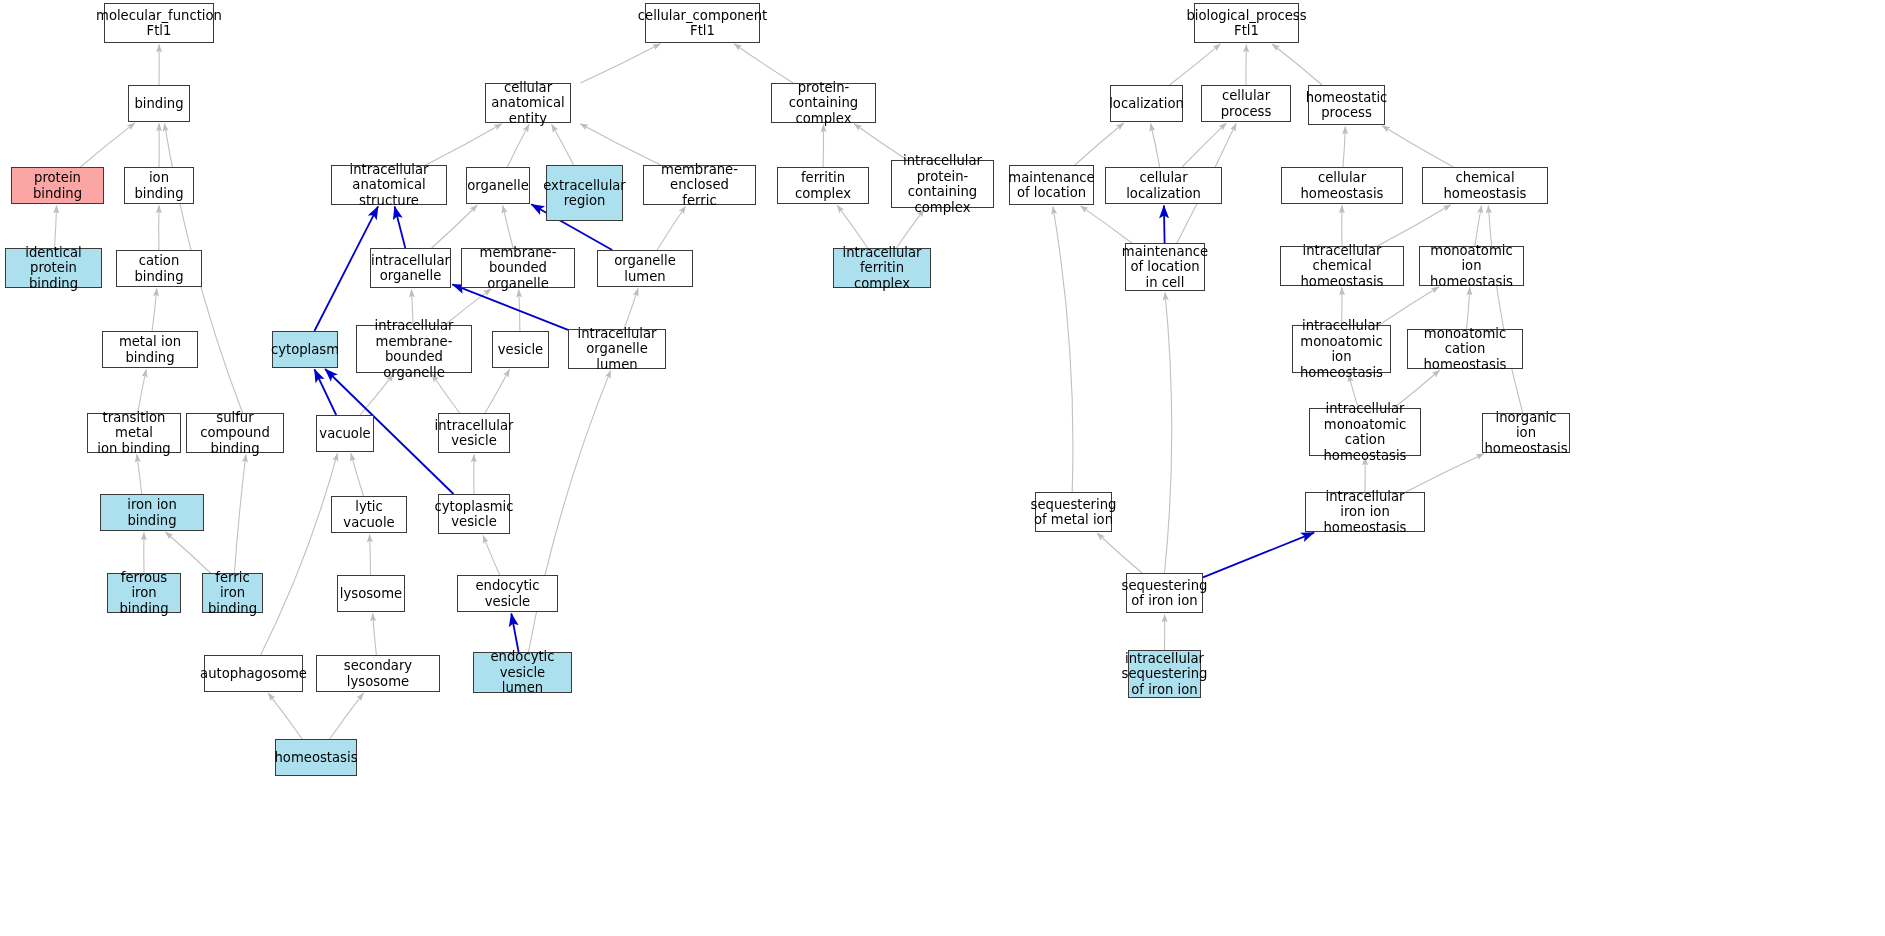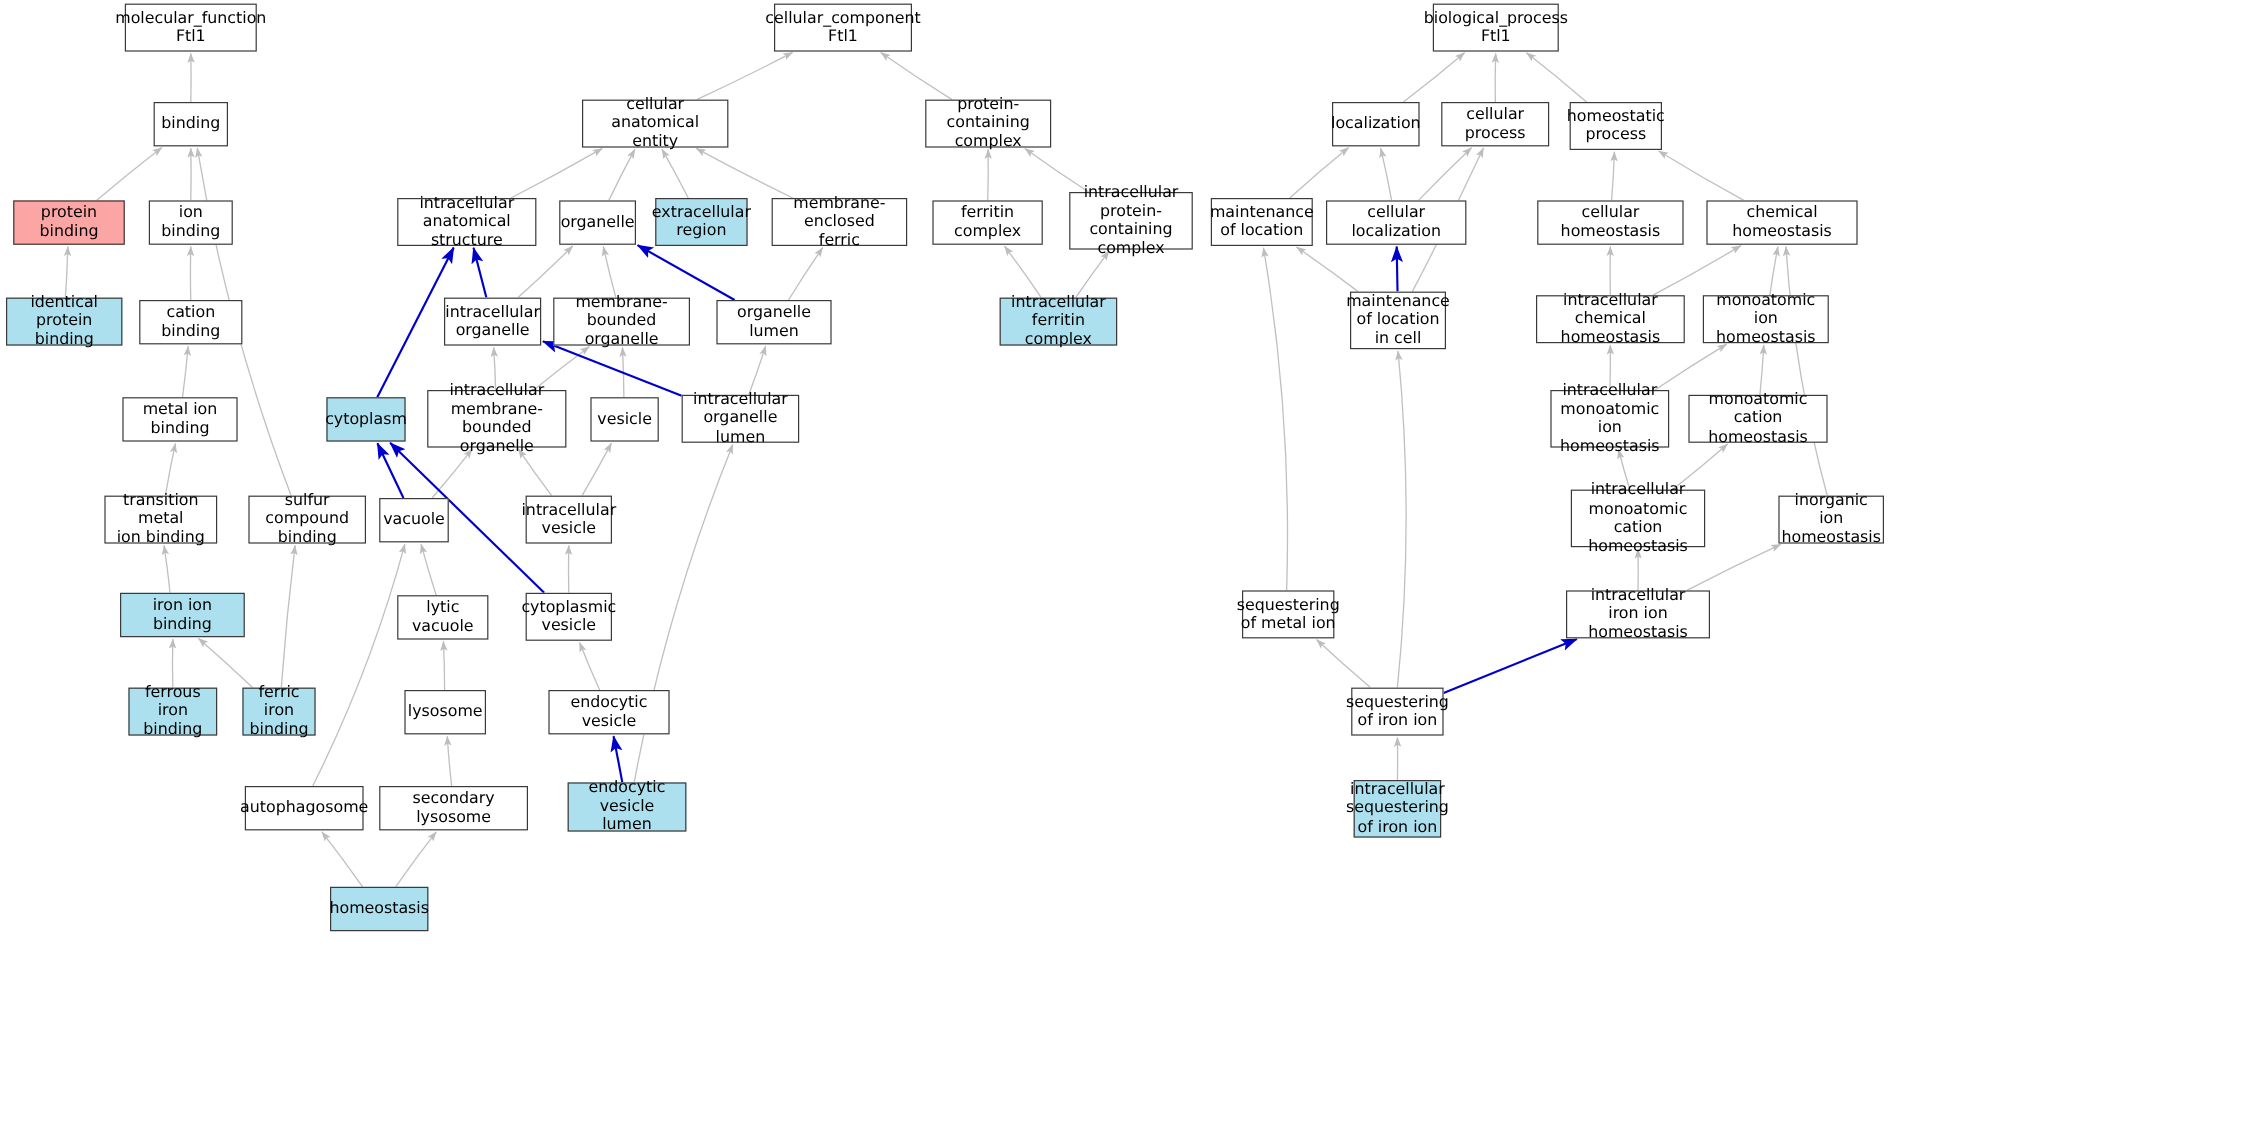--- a/index.html
+++ b/index.html
@@ -138,34 +138,34 @@
       </g>
   </svg>
   <div id="nodes-layer">
       <div class="go-node" style="left: 104px; top: 3px; width: 110px; height: 40px;">molecular_function
 Ftl1</div>
       <div class="go-node" style="left: 645px; top: 3px; width: 115px; height: 40px;">cellular_component
 Ftl1</div>
       <div class="go-node" style="left: 1194px; top: 3px; width: 105px; height: 40px;">biological_process
 Ftl1</div>
       <div class="go-node" style="left: 128px; top: 85px; width: 62px; height: 37px;">binding</div>
-      <div class="go-node" style="left: 485px; top: 83px; width: 122px; height: 40px;">cellular anatomical
+      <div class="go-node" style="left: 485px; top: 83px; width: 86px; height: 40px;">cellular anatomical
 entity</div>
       <div class="go-node" style="left: 771px; top: 83px; width: 105px; height: 40px;">protein-containing
 complex</div>
       <div class="go-node" style="left: 1110px; top: 85px; width: 73px; height: 37px;">localization</div>
       <div class="go-node" style="left: 1201px; top: 85px; width: 90px; height: 37px;">cellular process</div>
       <div class="go-node" style="left: 1308px; top: 85px; width: 77px; height: 40px;">homeostatic
 process</div>
       <div class="go-node fill-strong" style="left: 11px; top: 167px; width: 93px; height: 37px;">protein binding</div>
       <div class="go-node" style="left: 124px; top: 167px; width: 70px; height: 37px;">ion binding</div>
       <div class="go-node" style="left: 331px; top: 165px; width: 116px; height: 40px;">intracellular
 anatomical structure</div>
       <div class="go-node" style="left: 466px; top: 167px; width: 64px; height: 37px;">organelle</div>
-      <div class="go-node fill-light" style="left: 546px; top: 165px; width: 77px; height: 40px;">extracellular
+      <div class="go-node fill-light" style="left: 546px; top: 165px; width: 77px; height: 56px;">extracellular
 region</div>
       <div class="go-node" style="left: 643px; top: 165px; width: 113px; height: 40px;">membrane-enclosed
 ferric</div>
       <div class="go-node" style="left: 777px; top: 167px; width: 92px; height: 37px;">ferritin complex</div>
       <div class="go-node" style="left: 891px; top: 160px; width: 103px; height: 48px;">intracellular
 protein-containing
 complex</div>
       <div class="go-node" style="left: 1009px; top: 165px; width: 85px; height: 40px;">maintenance
 of location</div>
       <div class="go-node" style="left: 1105px; top: 167px; width: 117px; height: 37px;">cellular localization</div>
@@ -196,21 +196,21 @@
       <div class="go-node" style="left: 492px; top: 331px; width: 57px; height: 37px;">vesicle</div>
       <div class="go-node" style="left: 568px; top: 329px; width: 98px; height: 40px;">intracellular
 organelle lumen</div>
       <div class="go-node" style="left: 1292px; top: 325px; width: 99px; height: 48px;">intracellular
 monoatomic ion
 homeostasis</div>
       <div class="go-node" style="left: 1407px; top: 329px; width: 116px; height: 40px;">monoatomic cation
 homeostasis</div>
       <div class="go-node" style="left: 87px; top: 413px; width: 94px; height: 40px; text-align: center;">transition metal
 ion binding</div>
-      <div class="go-node" style="left: 207px; top: 413px; width: 98px; height: 40px;">sulfur compound
+      <div class="go-node" style="left: 186px; top: 413px; width: 98px; height: 40px;">sulfur compound
 binding</div>
       <div class="go-node" style="left: 316px; top: 415px; width: 58px; height: 37px;">vacuole</div>
       <div class="go-node" style="left: 438px; top: 413px; width: 72px; height: 40px;">intracellular
 vesicle</div>
       <div class="go-node" style="left: 1309px; top: 408px; width: 112px; height: 48px;">intracellular
 monoatomic cation
 homeostasis</div>
       <div class="go-node" style="left: 1482px; top: 413px; width: 88px; height: 40px;">inorganic ion
 homeostasis</div>
       <div class="go-node fill-light" style="left: 100px; top: 494px; width: 104px; height: 37px;">iron ion binding</div>

